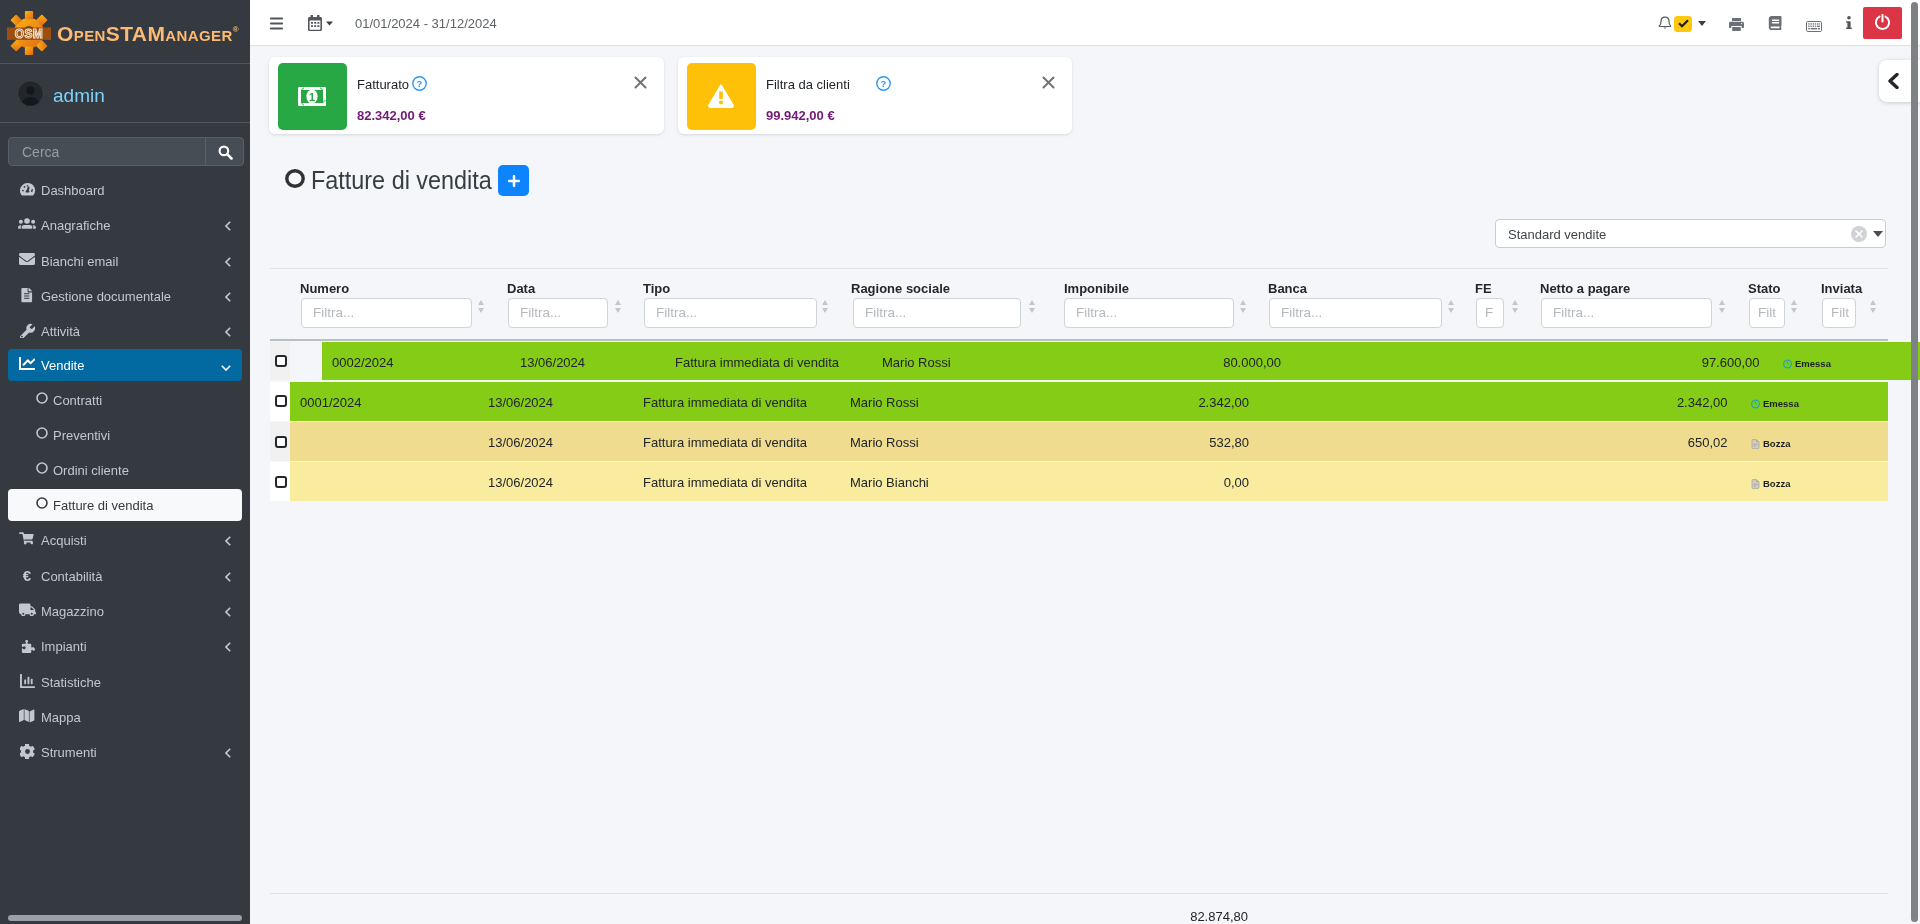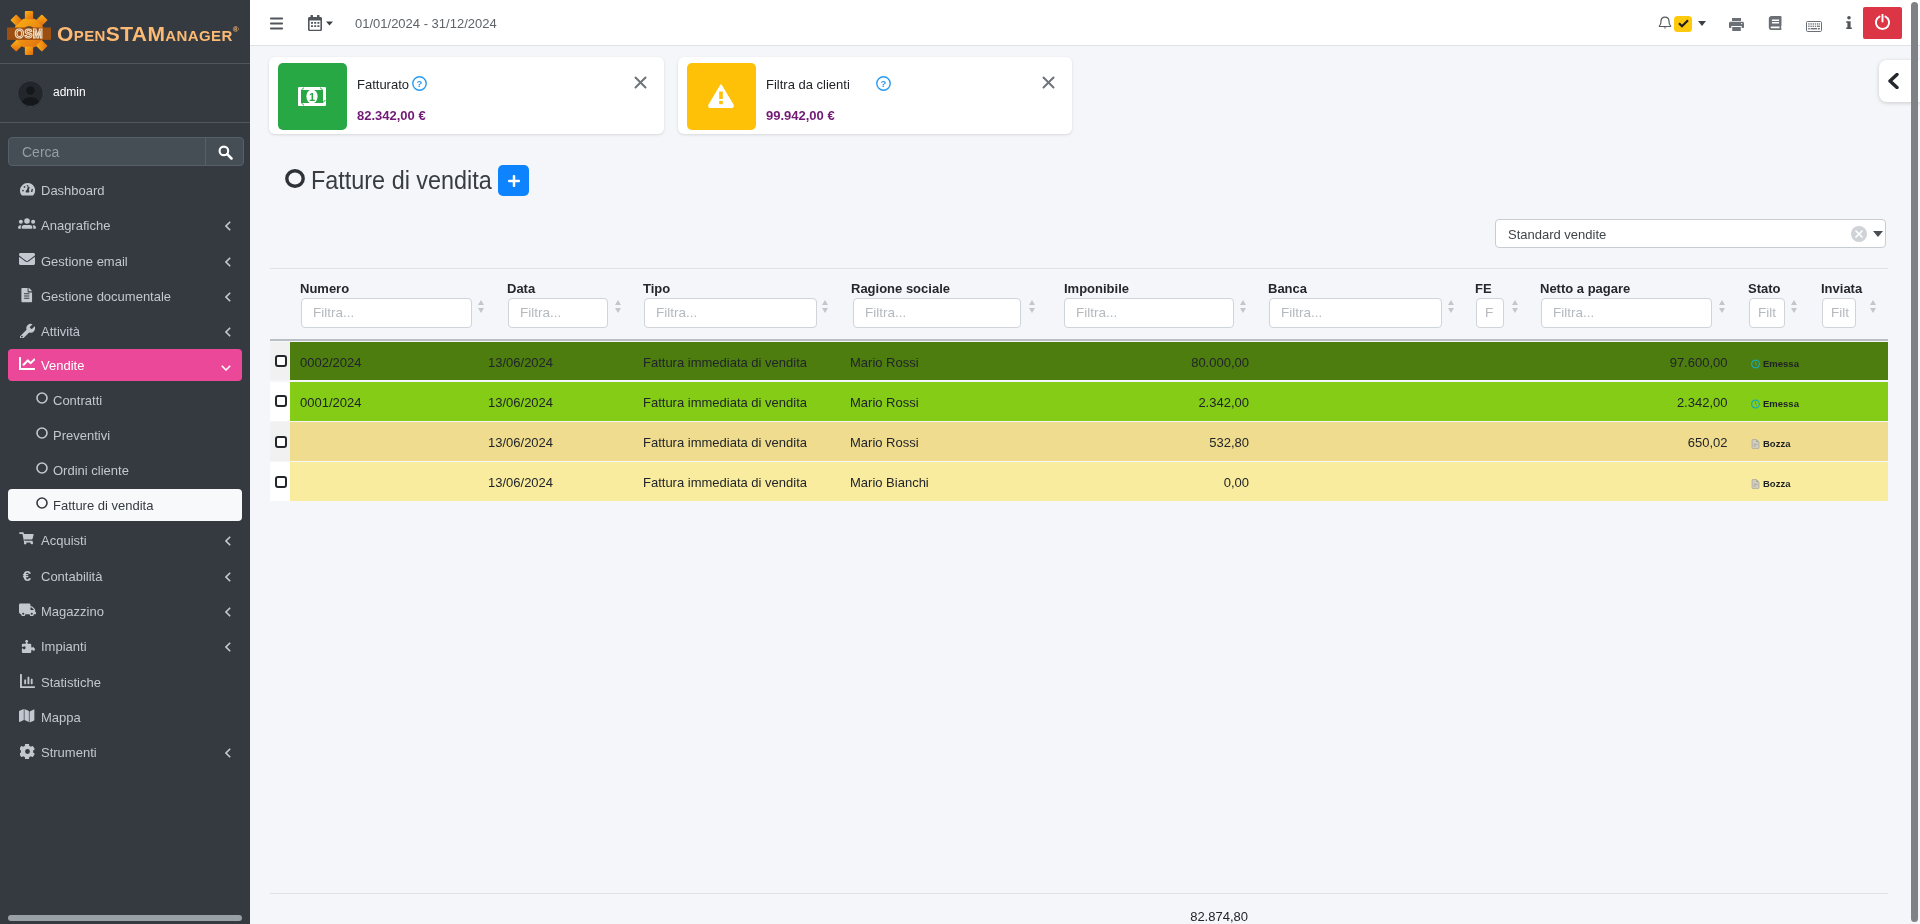--- a/index.html
+++ b/index.html
@@ -7,32 +7,32 @@
 body { font-family:"Liberation Sans", sans-serif; background:#f4f6f9; position:relative; }
 
 
 #sidebar { position:absolute; left:0; top:0; width:250px; height:924px; background:#343a40; z-index:5; }
 #brandline { position:absolute; left:0; top:63px; width:250px; height:1px; background:#4f575e; }
 #userline  { position:absolute; left:0; top:122px; width:250px; height:1px; background:#4f575e; }
 .brandtxt { position:absolute; left:57px; top:22px; color:#fdba74; font-weight:bold; white-space:nowrap; letter-spacing:.4px; }
 .b1 { font-size:21px; }
 .b2 { font-size:15px; }
 .breg { font-size:8px; vertical-align:9px; }
-#admin { position:absolute; left:53px; top:85px; color:#ffffff; font-size:12px; }
+#admin { position:absolute; left:53px; top:85px; color:#7dd3fc; font-size:19px; }
 #search { position:absolute; left:8px; top:137px; width:236px; height:29px; background:#454d55; border:1px solid #56606a; border-radius:4px; }
 #search .ph { position:absolute; left:13px; top:6px; font-size:14px; color:#959ea6; }
 #search .sep { position:absolute; left:196px; top:0; width:1px; height:27px; background:#56606a; }
 
 .mi { position:absolute; left:8px; width:234px; height:32px; color:#c2c7d0; font-size:13px; border-radius:4px; }
 .mi .ic { position:absolute; left:9px; top:8px; width:20px; height:16px; text-align:center; }
 .mi .tx { position:absolute; left:33px; top:9px; white-space:nowrap; }
 .mi .ch { position:absolute; right:11px; top:10px; }
 .mi2 .ic { left:24px; }
 .mi2 .tx { left:45px; }
-.mi-open { background:#ec4899; color:#fff; }
+.mi-open { background:#0369a1; color:#fff; }
 .mi-act { background:#f8f9fa; color:#343a40; }
 #sbscroll { position:absolute; left:8px; top:915px; width:234px; height:6px; background:#99a0a6; border-radius:3px; }
 
 
 #topbar { position:absolute; left:250px; top:0; width:1670px; height:46px; background:#fff; border-bottom:1px solid #dee2e6; }
 #daterange { position:absolute; left:105px; top:16px; font-size:13px; color:#5e6468; }
 
 
 .card { position:absolute; top:57px; height:77px; background:#fff; border-radius:6px; box-shadow:0 1px 3px rgba(0,0,0,.12); }
 .cicon { position:absolute; left:8.5px; top:6px; width:69px; height:67px; border-radius:5px; }
@@ -138,21 +138,21 @@
           </svg></span>
         <span class="tx">Anagrafiche</span>
         <span class="ch"><svg width="6" height="10" viewBox="0 0 6 10">
             <path d="M5.2.8 1 5l4.2 4.2" stroke="#c2c7d0" stroke-width="1.6" fill="none"></path>
           </svg></span>
       </div>
     <div class="mi" style="top:244.6px;">
         <span class="ic"><svg width="16" height="12" viewBox="0 0 16 12">
             <path fill="#c2c7d0" d="M15.7 4c.1-.1.3 0 .3.2V10.5c0 .8-.7 1.5-1.5 1.5h-13C.7 12 0 11.3 0 10.5V4.2c0-.2.2-.3.3-.2.7.5 1.6 1.2 4.8 3.5 .7.5 1.8 1.5 2.9 1.5s2.3-1 2.9-1.5c3.2-2.3 4.1-3 4.8-3.5zM8 8c.7 0 1.7-.9 2.3-1.3 4-2.9 4.3-3.2 5.2-3.9.2-.1.5-.4.5-.7v-.6C16 .7 15.3 0 14.5 0h-13C.7 0 0 .7 0 1.5v.6c0 .3.3.6.5.7.9.7 1.2 1 5.2 3.9C6.3 7.1 7.3 8 8 8z"></path>
           </svg></span>
-        <span class="tx">Gestione email</span>
+        <span class="tx">Bianchi email</span>
         <span class="ch"><svg width="6" height="10" viewBox="0 0 6 10">
             <path d="M5.2.8 1 5l4.2 4.2" stroke="#c2c7d0" stroke-width="1.6" fill="none"></path>
           </svg></span>
       </div>
     <div class="mi" style="top:279.9px;">
         <span class="ic"><svg width="12" height="15" viewBox="0 0 12 16">
             <path fill="#c2c7d0" d="M7 4.2V0H1C.4 0 0 .4 0 1v14c0 .6.4 1 1 1h10c.6 0 1-.4 1-1V5H7.8A.8.8 0 0 1 7 4.2zM9 11.6c0 .2-.2.4-.4.4H3.4a.4.4 0 0 1-.4-.4v-.2c0-.2.2-.4.4-.4h5.2c.2 0 .4.2.4.4zm0-2.5c0 .2-.2.4-.4.4H3.4a.4.4 0 0 1-.4-.4v-.2c0-.2.2-.4.4-.4h5.2c.2 0 .4.2.4.4zm0-2.7v.2c0 .2-.2.4-.4.4H3.4a.4.4 0 0 1-.4-.4v-.2c0-.2.2-.4.4-.4h5.2c.2 0 .4.2.4.4zM12 3.4V3.7H8V0h.3c.2 0 .5.1.7.3l2.7 2.7c.2.2.3.4.3.7z" transform="scale(.95)"></path>
           </svg></span>
         <span class="tx">Gestione documentale</span>
         <span class="ch"><svg width="6" height="10" viewBox="0 0 6 10">
@@ -435,21 +435,21 @@
   <div class="sort sup" style="left:1719px; top:300px;"></div>
     <div class="sort sdn" style="left:1719px; top:308px;"></div>
   <div class="sort sup" style="left:1791px; top:300px;"></div>
     <div class="sort sdn" style="left:1791px; top:308px;"></div>
   <div class="sort sup" style="left:1870px; top:300px;"></div>
     <div class="sort sdn" style="left:1870px; top:308px;"></div>
 
   <div class="cbcell" style="top:341.5px; background:#f1f1f2;">
       <span class="cb"></span>
     </div>
-  <div class="row" style="top:341.5px; background:#4d7c0f;">
+  <div class="row" style="top:341.5px; background:#84cc16;margin-left:32px;">
     <span class="ct rnum">0002/2024</span>
       <span class="ct rdata">13/06/2024</span>
       <span class="ct rtipo">Fattura immediata di vendita</span>
       <span class="ct rrag">Mario Rossi</span>
       <span class="ct rimp">80.000,00</span>
       <span class="ct rnet">97.600,00</span>
       <svg class="sticon" width="13" height="13" viewBox="0 0 13 13">
         <circle cx="6.5" cy="6.5" r="5.6" fill="none" stroke="#1ba8b8" stroke-width="1.7"></circle>
         <path d="M6.5 3.4v3.1l2.1 1.3" stroke="#1ba8b8" stroke-width="1.4" fill="none" stroke-linecap="round"></path>
       </svg>

